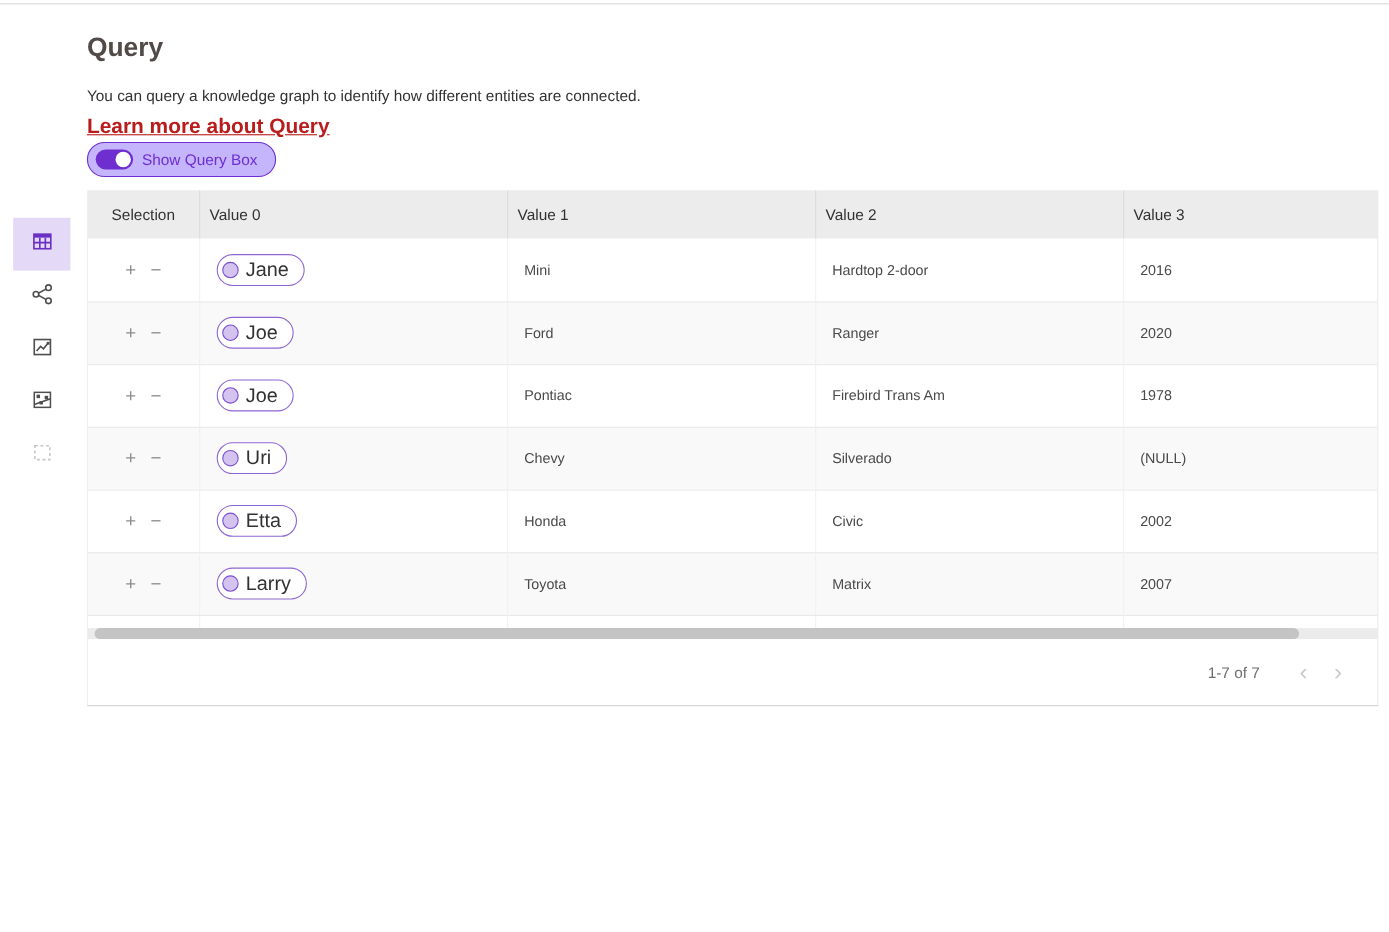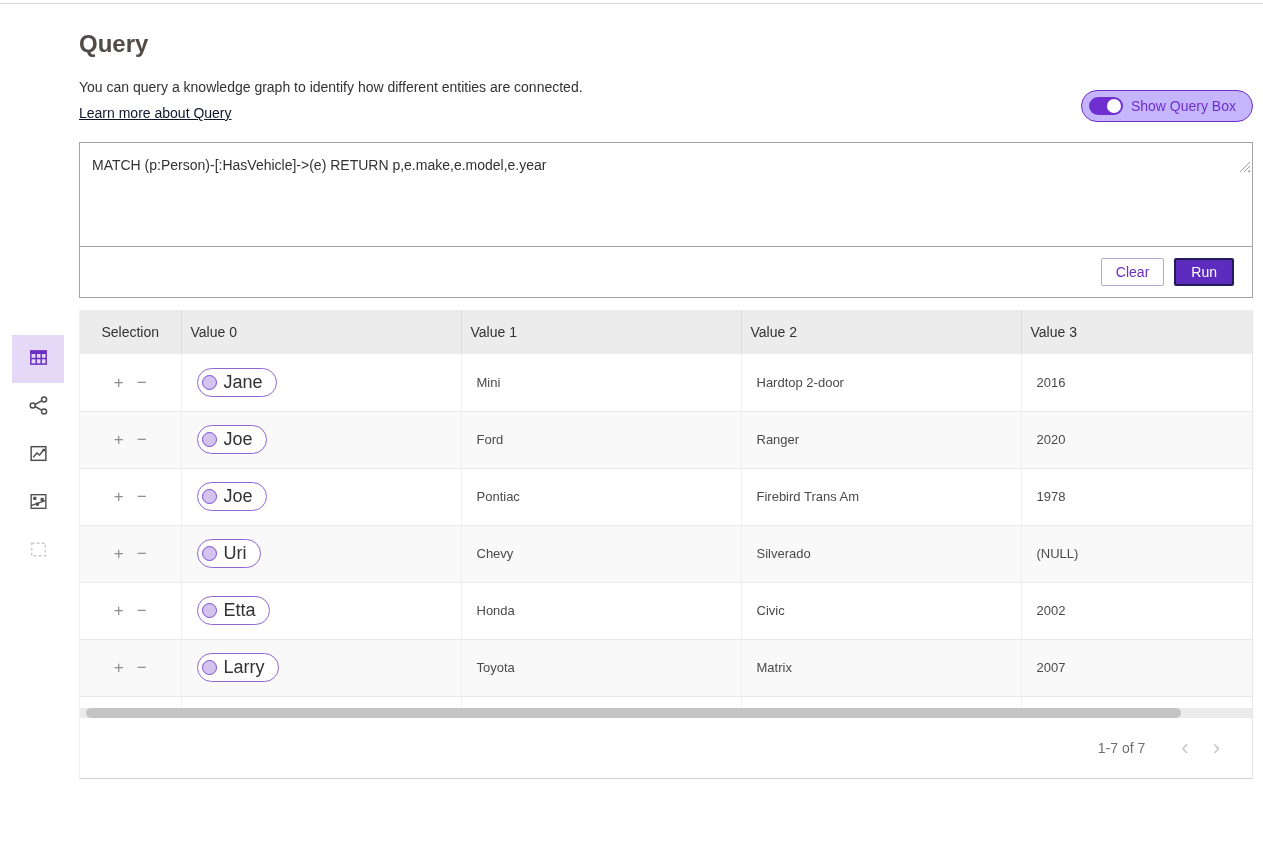--- a/index.html
+++ b/index.html
@@ -3,24 +3,24 @@
 <meta charset="utf-8">
 <style>
   * { box-sizing: border-box; margin: 0; padding: 0; }
   html,body { width: 1263px; height: 847px; background: #fff; overflow: hidden;
     font-family: "Liberation Sans", sans-serif; color: #323232; }
   .top-strip { height: 4px; border-bottom: 1px solid #d9d9d9; }
   .content { margin: 0 10px 0 79px; position: relative; }
 
   h1.section-title { font-size: 24px; font-weight: 700; color: #514a47; margin-top: 26px; line-height: 28px; }
 
-  .desc-row { display: flex; justify-content: space-between; align-items: flex-end; margin-top: 20px; }
+  .desc-row { display: flex; justify-content: space-between; align-items: flex-start; margin-top: 20px; flex-direction: column; }
   .desc-col p { font-size: 14px; line-height: 18px; color: #323232; }
-  .learn-more { display: inline-block; margin-top: 9px; font-size: 14px; font-weight: 400;
-    color: #0f172a; text-decoration: underline; cursor: pointer; }
+  .learn-more { display: inline-block; margin-top: 9px; font-size: 19px; font-weight: 700;
+    color: #b91c1c; text-decoration: underline; cursor: pointer; }
 
   .toggle-pill { display: flex; align-items: center; gap: 8px; border: 1px solid #6f2fd0;
     border-radius: 999px; padding: 6px 16px 6px 7px; color: #6f2fd0; font-size: 14px;
     cursor: pointer; background: #c4b5fd; margin-top: 2px; }
   .switch { position: relative; width: 34px; height: 18px; background: #6f2fd0; border-radius: 9px; display: inline-block; }
   .switch .knob { position: absolute; top: 2px; left: 18px; width: 14px; height: 14px; background: #fff; border-radius: 50%; }
 
   .query-box { margin-top: 20px; border: 1px solid #a3a3a3; background: #fff; }
   .query-input { display: block; width: 100%; height: 104px; border: none; border-bottom: 1px solid #a3a3a3;
     resize: none; outline: none; padding: 14px 12px; font-family: "Liberation Sans", sans-serif;
@@ -88,28 +88,20 @@
       <a class="learn-more">Learn more about Query</a>
     </div>
     <div class="toggle-pill">
       <span class="switch">
           <span class="knob"></span>
         </span>
       <span>Show Query Box</span>
     </div>
   </div>
 
-  <div class="query-box">
-    <textarea class="query-input" spellcheck="false" style="">MATCH (p:Person)-[:HasVehicle]-&gt;(e) RETURN p,e.make,e.model,e.year</textarea>
-    <div class="query-footer">
-      <button class="btn btn-clear">Clear</button>
-      <button class="btn btn-run">Run</button>
-    </div>
-    <div class="resize-handle"></div>
-  </div>
 
 
   <div class="results-wrap">
 
     <div class="view-rail">
       <div class="rail-item selected">
         <span>
           <svg viewBox="0 0 20 20" fill="none" stroke="currentColor" stroke-width="1.4">
             <rect x="2.7" y="3.7" width="14.6" height="12.6"></rect>
             <rect x="2.7" y="3.7" width="14.6" height="3" fill="currentColor" stroke="none"></rect>

